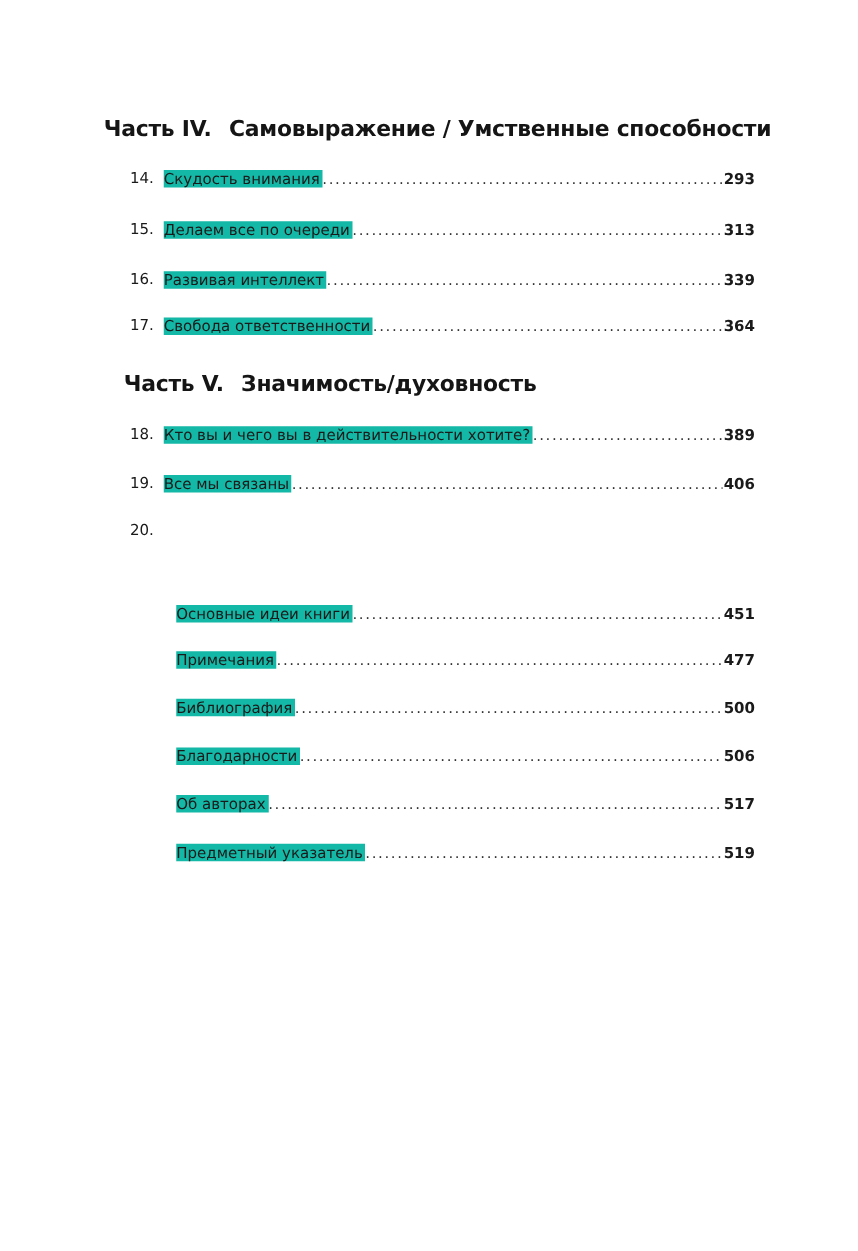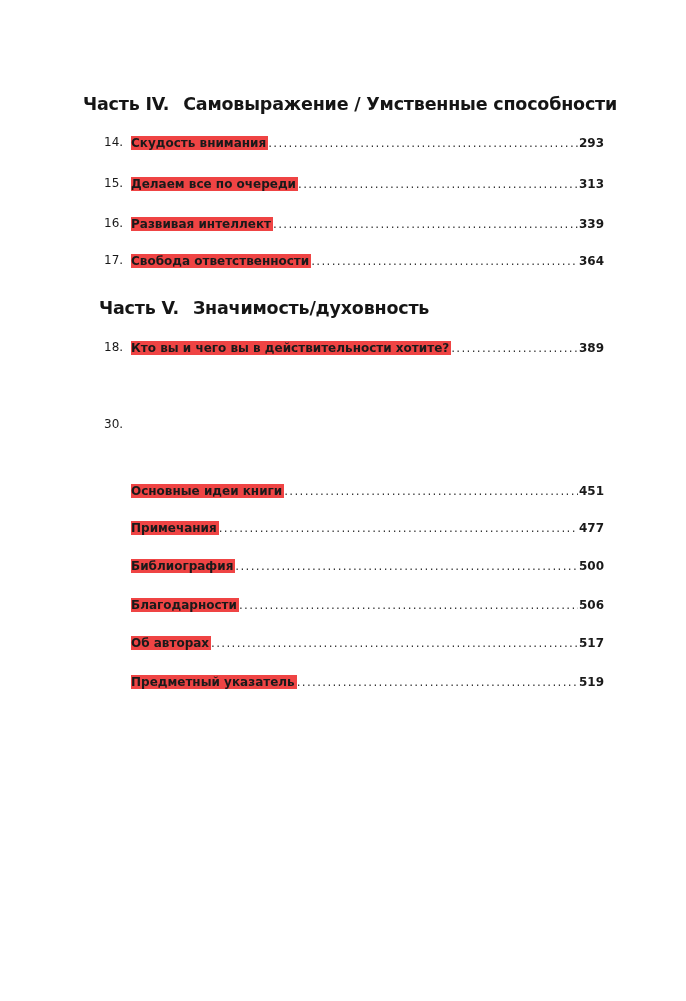--- a/index.html
+++ b/index.html
@@ -49,26 +49,25 @@
       width: 26px;
       white-space: nowrap;
     }
     .toc-row .line {
       position: absolute;
       left: 131px;
       right: 82px;
       display: flex;
       align-items: baseline;
     }
-    .toc-row.extra .line { left: 131px; }
+    .toc-row.extra .line { left: 141px; }
     .toc-row .title {
       white-space: nowrap;
       padding-right: 2px;
-      background: #ef4444;
-      font-weight: bold;
+      background: #14b8a6;
     }
     .toc-row .leader {
       flex: 1;
       overflow: hidden;
       white-space: nowrap;
       letter-spacing: 1.3px;
       font-size: 12px;
       color: #333;
       height: 16px;
       line-height: 16px;
@@ -135,23 +134,31 @@
 
   <div class="toc-row" style="top:340px;">
     <span class="num">18.</span>
     <div class="line">
       <span class="title">Кто вы и чего вы в действительности хотите?</span>
       <span class="leader"></span>
       <span class="page-num">389</span>
     </div>
   </div>
 
+  <div class="toc-row" style="top:379px;">
+    <span class="num">19.</span>
+    <div class="line">
+      <span class="title">Все мы связаны</span>
+      <span class="leader"></span>
+      <span class="page-num">406</span>
+    </div>
+  </div>
 
   <div class="toc-row" style="top:417px;">
-    <span class="num">30.</span>
+    <span class="num">20.</span>
   </div>
 
   <div class="toc-row extra" style="top:483px;">
     <div class="line">
       <span class="title">Основные идеи книги</span>
       <span class="leader"></span>
       <span class="page-num">451</span>
     </div>
   </div>
 

